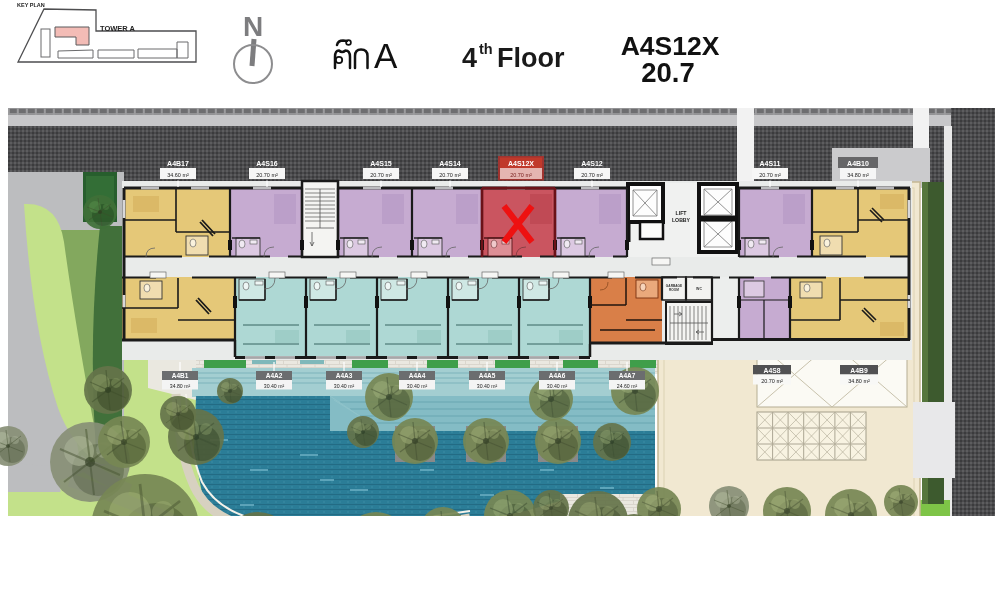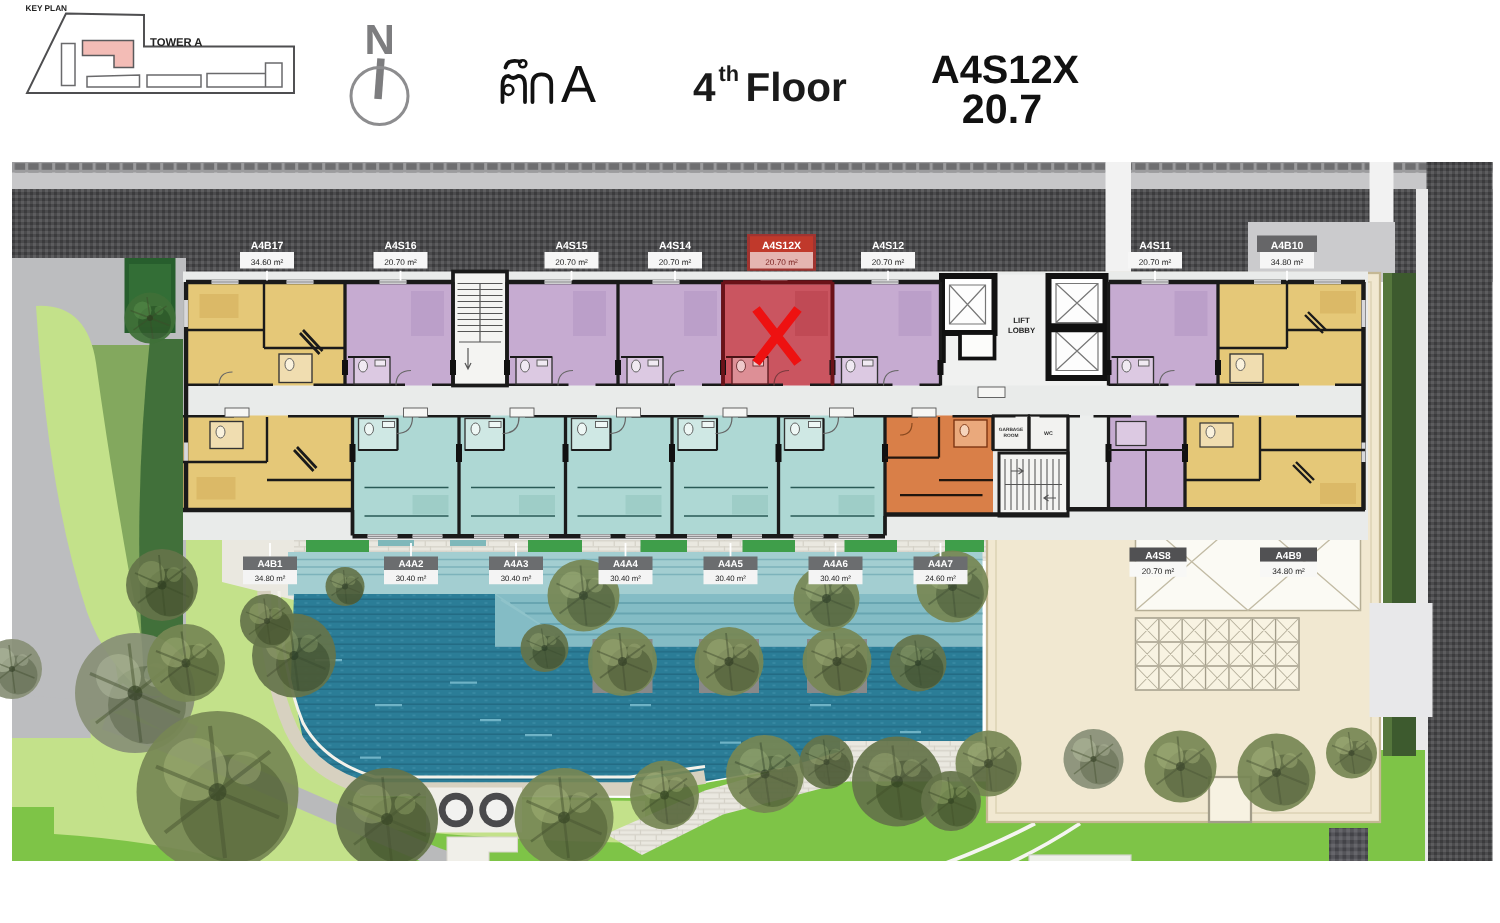--- a/index.html
+++ b/index.html
@@ -1,16 +1,16 @@
 <!DOCTYPE html>
 <html><head>
 <meta charset="utf-8">
 <style>
   html,body{margin:0;padding:0;background:#ffffff;}
-  #stage{position:relative;width:1000px;height:574px;background:#ffffff;overflow:hidden;
+  #stage{position:relative;width:1000px;height:516px;background:#ffffff;overflow:hidden;
     font-family:"Liberation Sans", sans-serif;}
   svg{position:absolute;top:0;left:0;}
   text{font-family:"Liberation Sans", sans-serif;}
 </style>
 </head>
 <body>
 <div id="stage">
 <svg width="1000" height="615" viewBox="0 0 1000 615">
 <defs>
   <pattern id="hatch" width="4" height="4" patternUnits="userSpaceOnUse">

